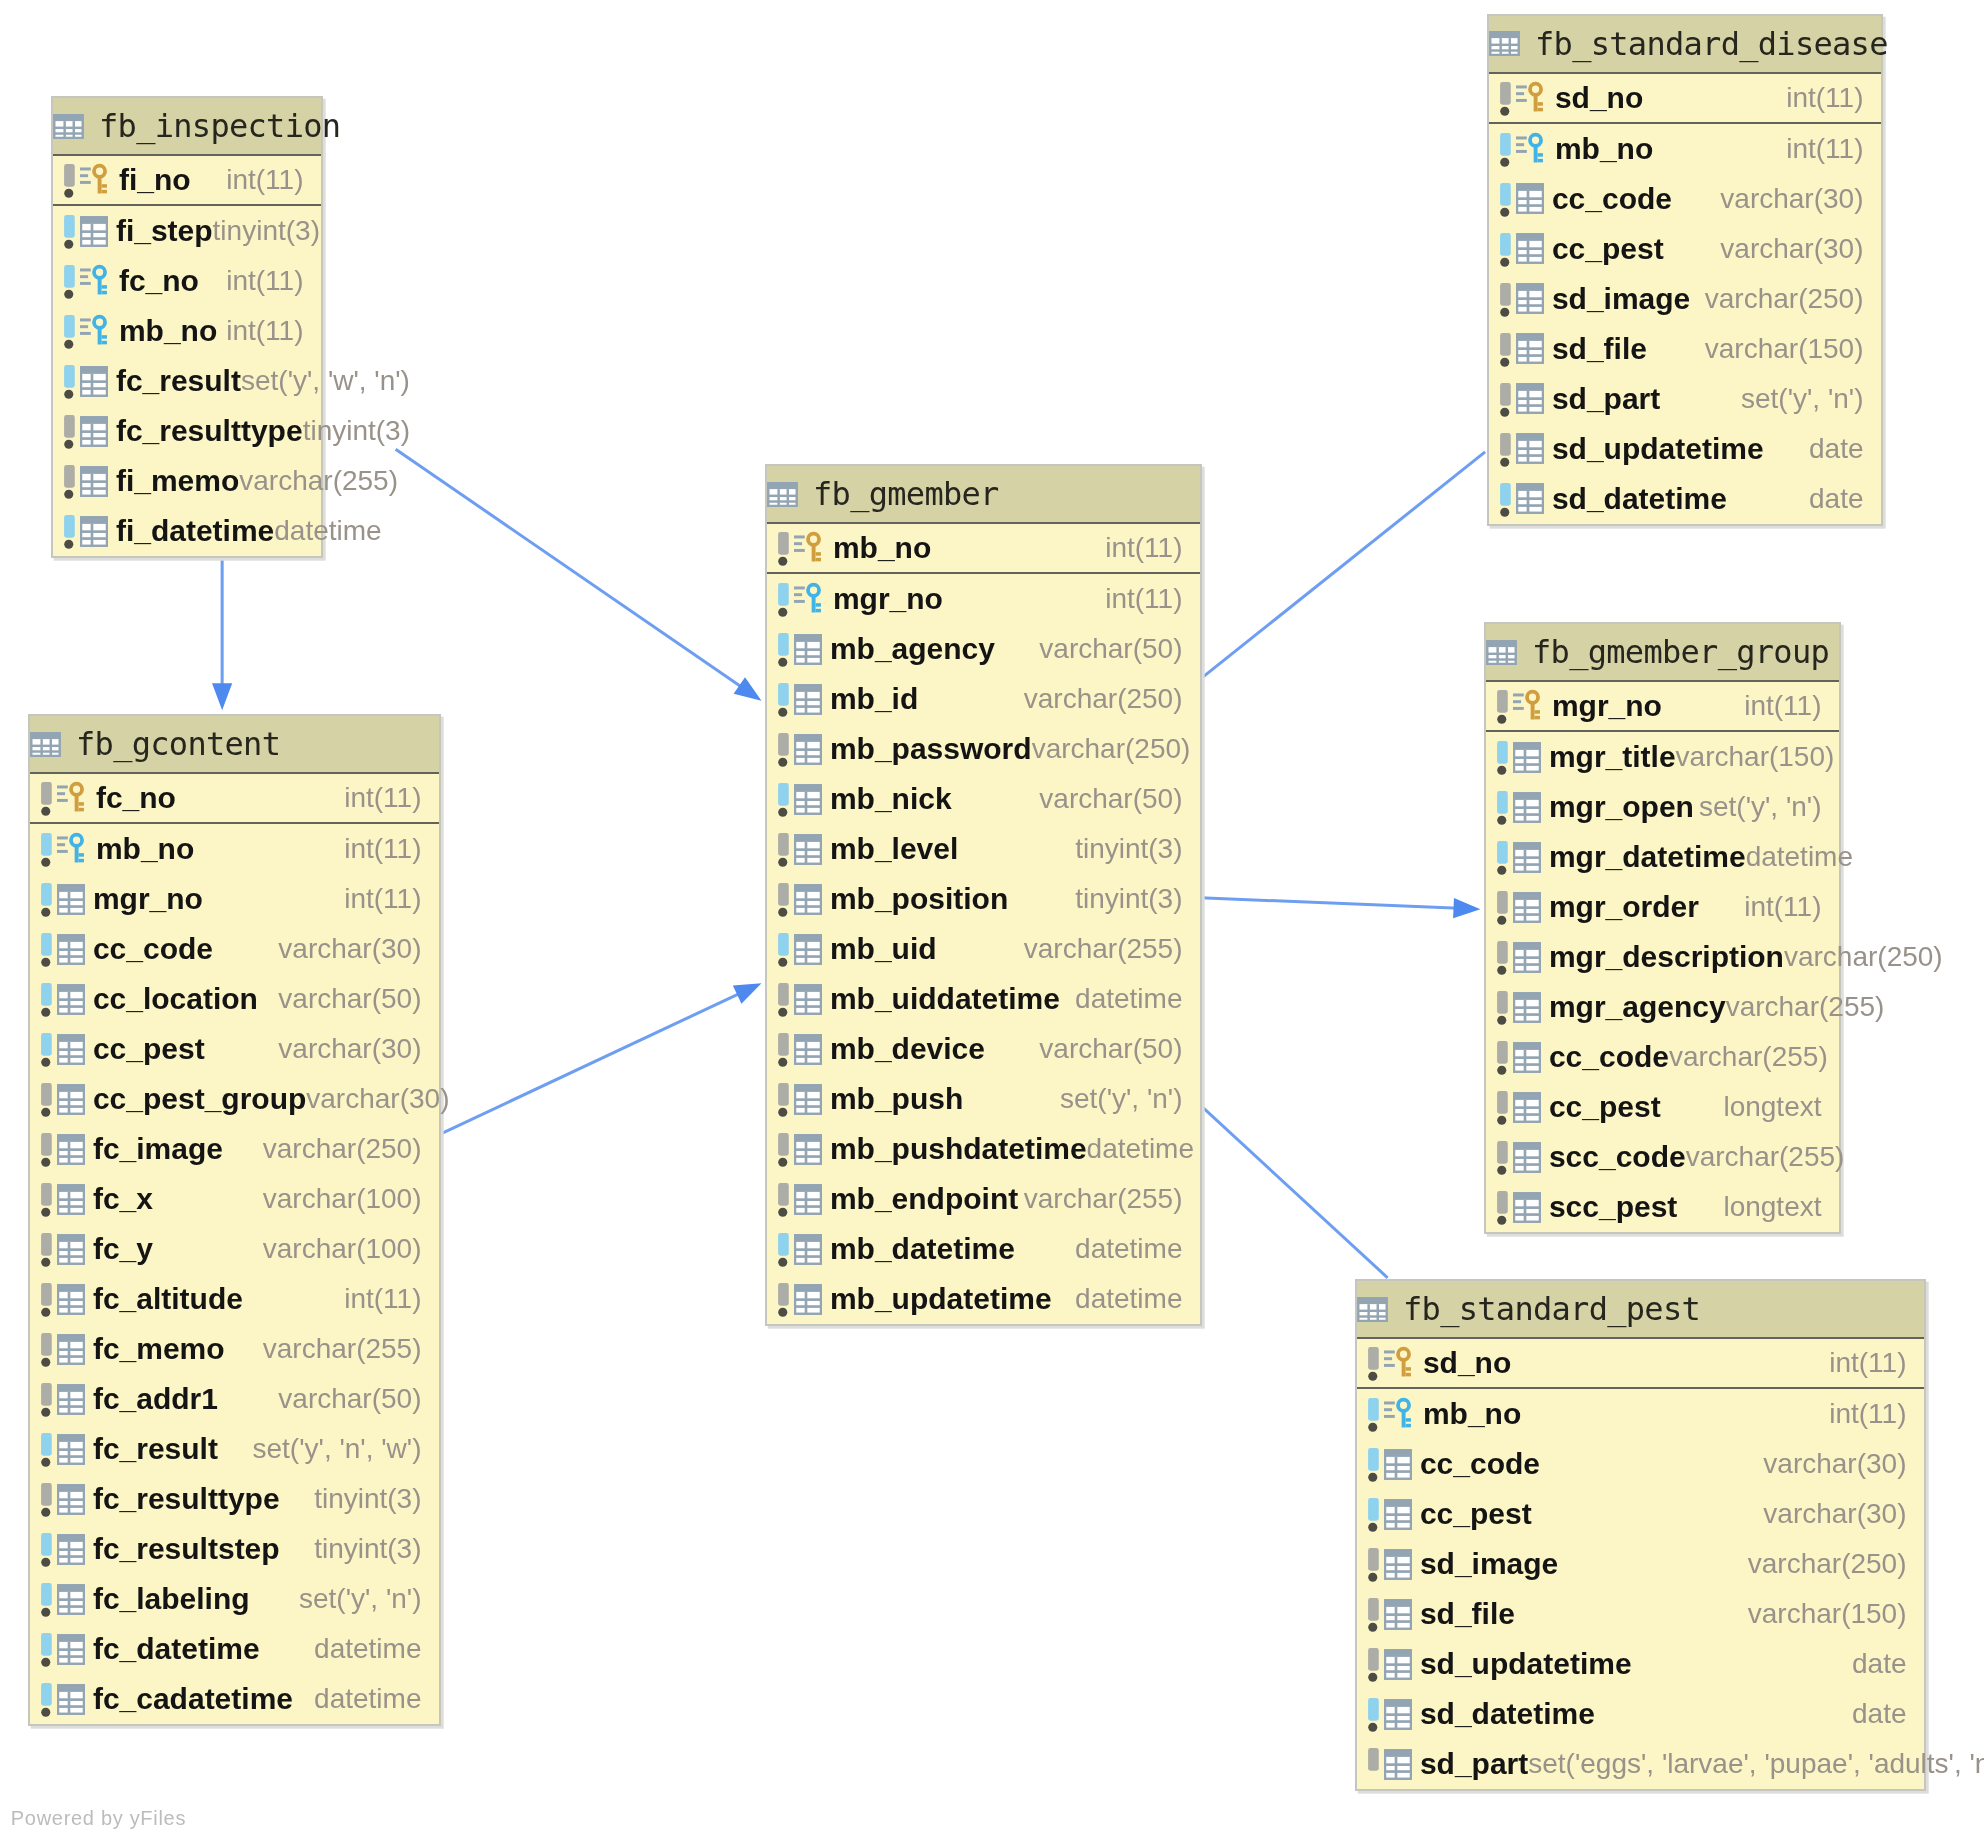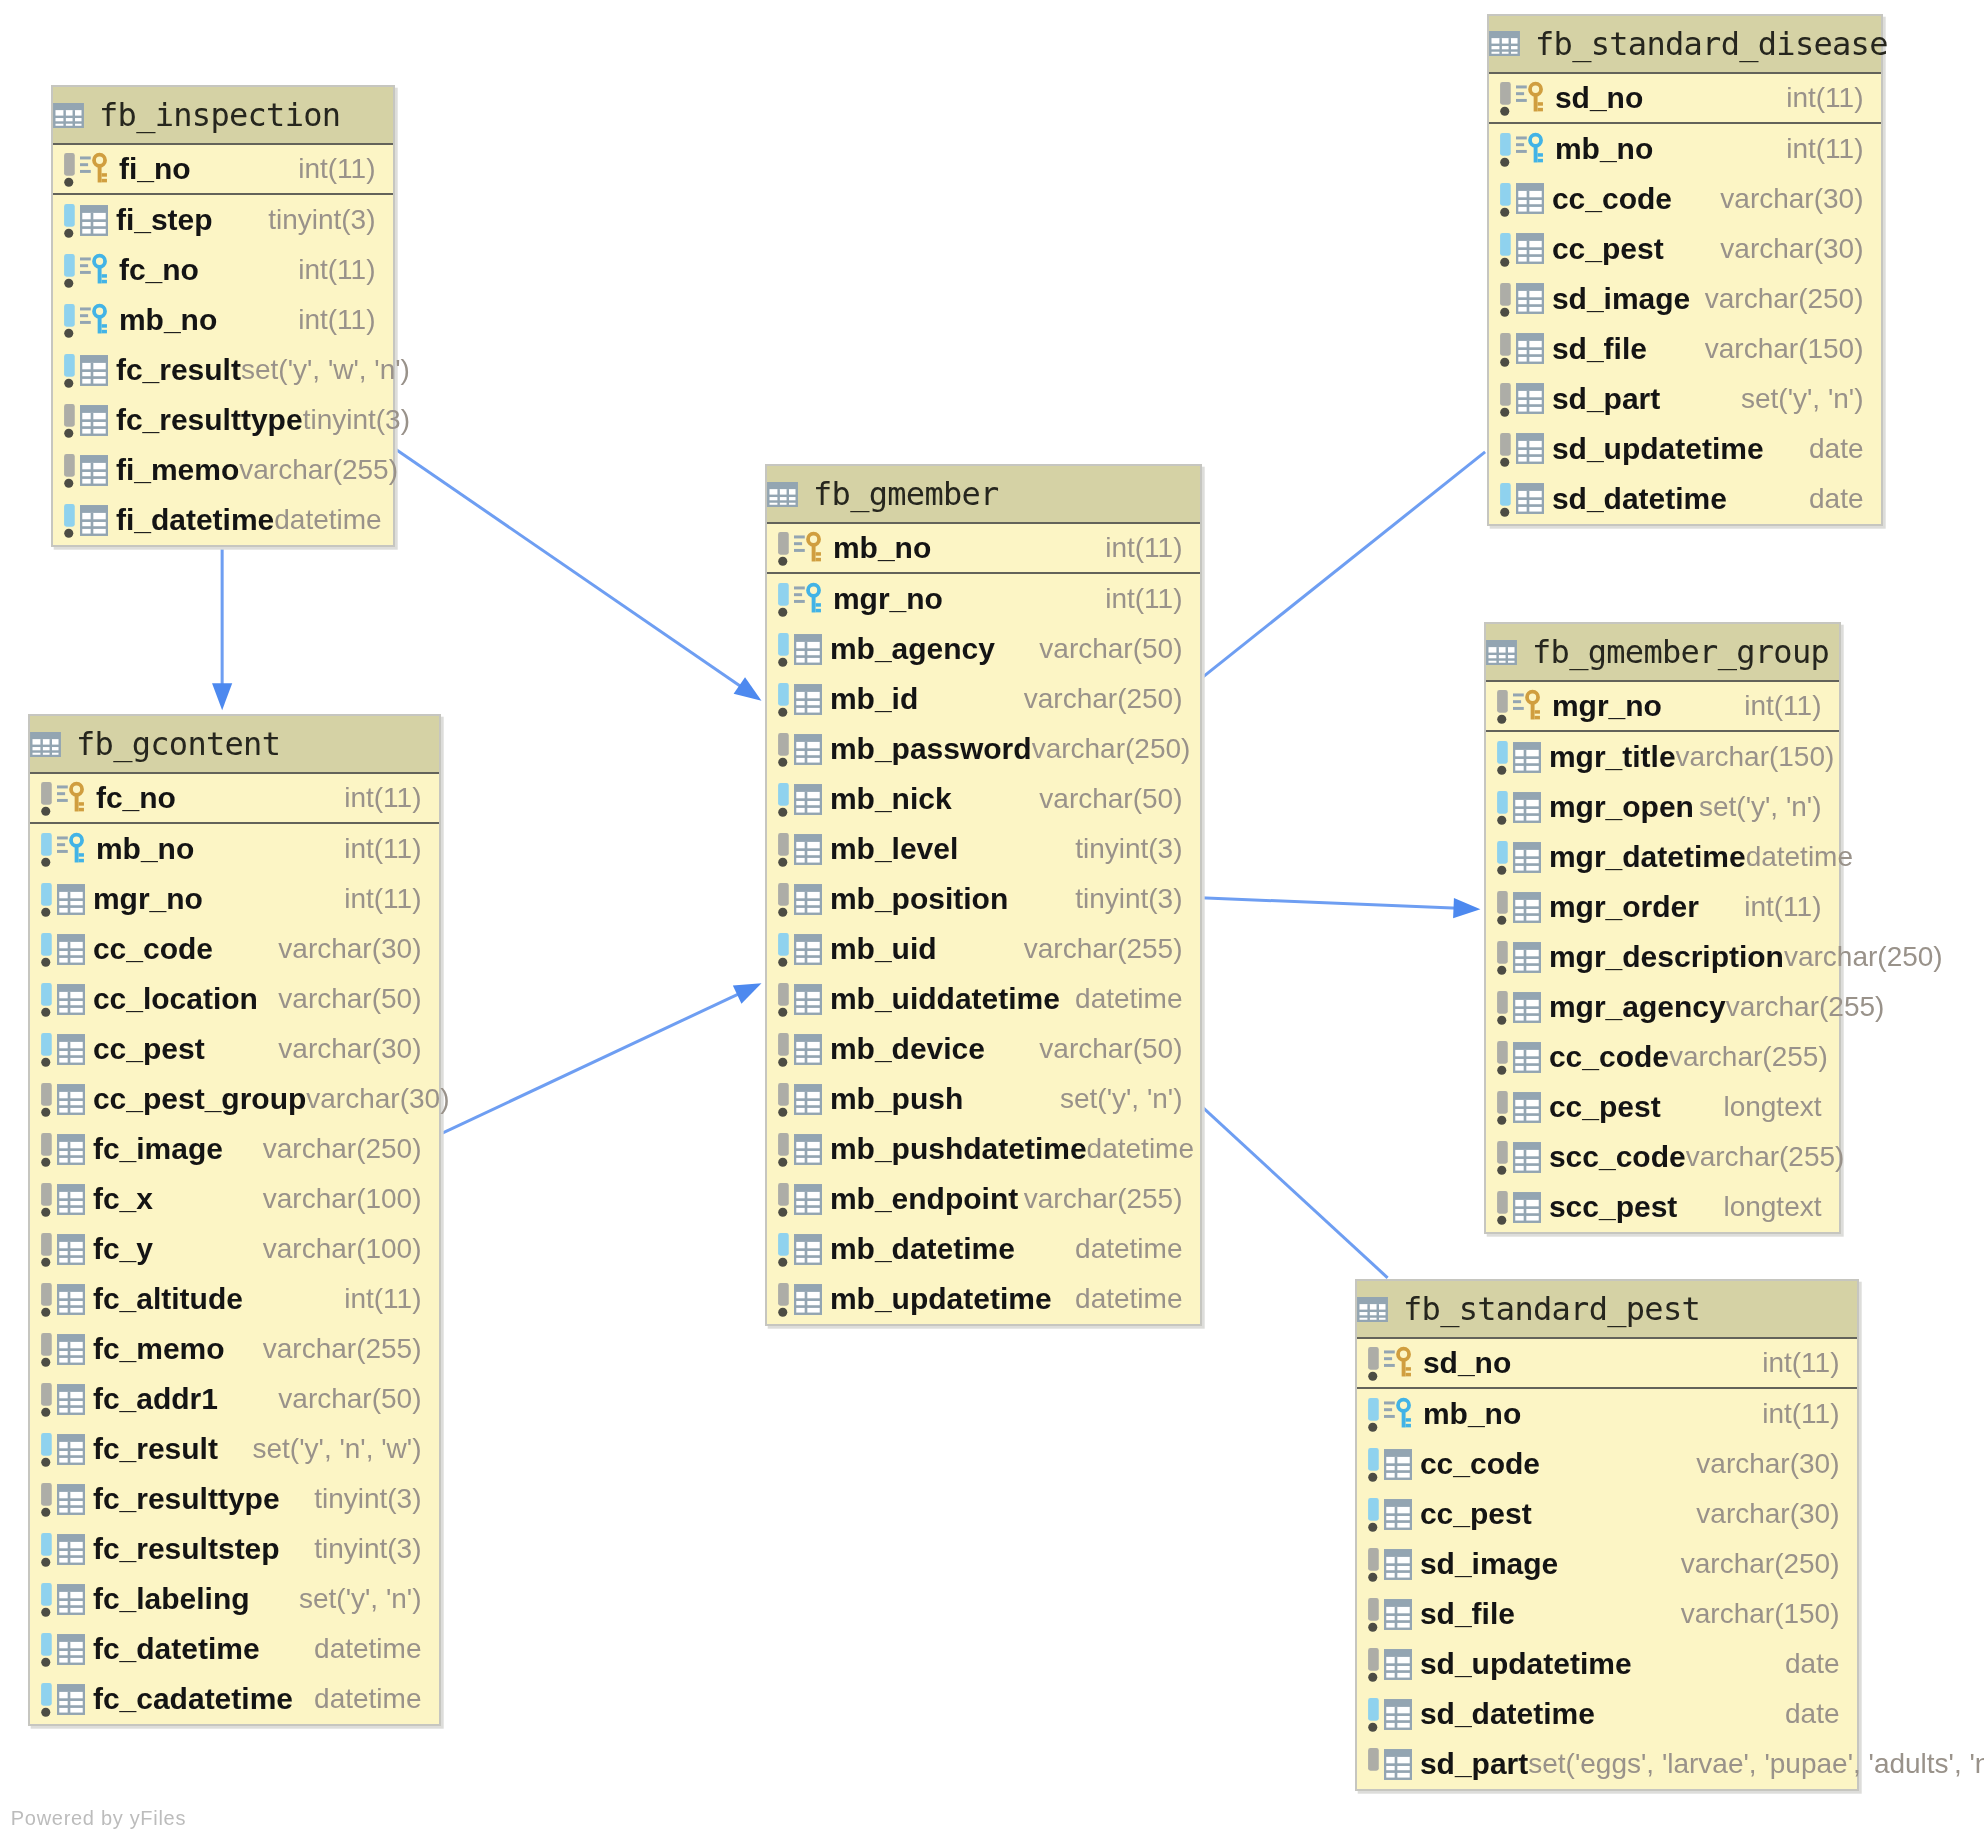--- a/index.html
+++ b/index.html
@@ -45,21 +45,21 @@
       <g>
         <line x1="1740" y1="1333" x2="2169.0271439143644" y2="1350.6822467123056" stroke="#6e9ef2" stroke-width="4.5"></line>
         <polygon points="2201,1352 2160.4162330393488,1365.340084680524 2161.6516267465618,1335.3655321002402" fill="#4d89ef"></polygon>
       </g>
       <g>
         <line x1="2063" y1="1900" x2="1769.5364696943514" y2="1629.6802812326519" stroke="#6e9ef2" stroke-width="4.5"></line>
         <polygon points="1746,1608 1785.5832189457449,1624.0676313715874 1765.2579552901336,1646.133071710042" fill="#4d89ef"></polygon>
       </g>
     </svg>
   <div id="nodes">
-      <div class="table-node" style="left: 51px; top: 85px; width: 344px;">
+      <div class="table-node" style="left: 51px; top: 96px; width: 272px;">
         <div class="t-header">
           <span class="t-icon">
             <svg width="31" height="25" viewBox="0 0 30 24.6">
   <rect x="1" y="1" width="28" height="22.6" fill="#fff" stroke="#93a5b2" stroke-width="2.4"></rect>
   <rect x="1" y="1" width="28" height="6" fill="#93a5b2"></rect>
   <rect x="10" y="7" width="2.4" height="16.6" fill="#93a5b2"></rect>
   <rect x="19" y="7" width="2.4" height="16.6" fill="#93a5b2"></rect>
   <rect x="1" y="12.4" width="28" height="2.4" fill="#93a5b2"></rect>
   <rect x="1" y="18" width="28" height="2.4" fill="#93a5b2"></rect>
             </svg>
@@ -1337,21 +1337,21 @@
   <rect x="0.8" y="0.8" width="19.4" height="5" fill="#93a5b2"></rect>
   <rect x="8" y="5.8" width="2" height="16.4" fill="#93a5b2"></rect>
   <rect x="0.8" y="10.6" width="19.4" height="2" fill="#93a5b2"></rect>
   <rect x="0.8" y="15.8" width="19.4" height="2" fill="#93a5b2"></rect>
             </svg>
           </span>
           <span class="c-name">scc_pest</span>
           <span class="c-type">longtext</span>
         </div>
       </div>
-      <div class="table-node" style="left: 1355px; top: 1279px; width: 504px;">
+      <div class="table-node" style="left: 1355px; top: 1279px; width: 571px;">
         <div class="t-header">
           <span class="t-icon">
             <svg width="31" height="25" viewBox="0 0 30 24.6">
   <rect x="1" y="1" width="28" height="22.6" fill="#fff" stroke="#93a5b2" stroke-width="2.4"></rect>
   <rect x="1" y="1" width="28" height="6" fill="#93a5b2"></rect>
   <rect x="10" y="7" width="2.4" height="16.6" fill="#93a5b2"></rect>
   <rect x="19" y="7" width="2.4" height="16.6" fill="#93a5b2"></rect>
   <rect x="1" y="12.4" width="28" height="2.4" fill="#93a5b2"></rect>
   <rect x="1" y="18" width="28" height="2.4" fill="#93a5b2"></rect>
             </svg>

